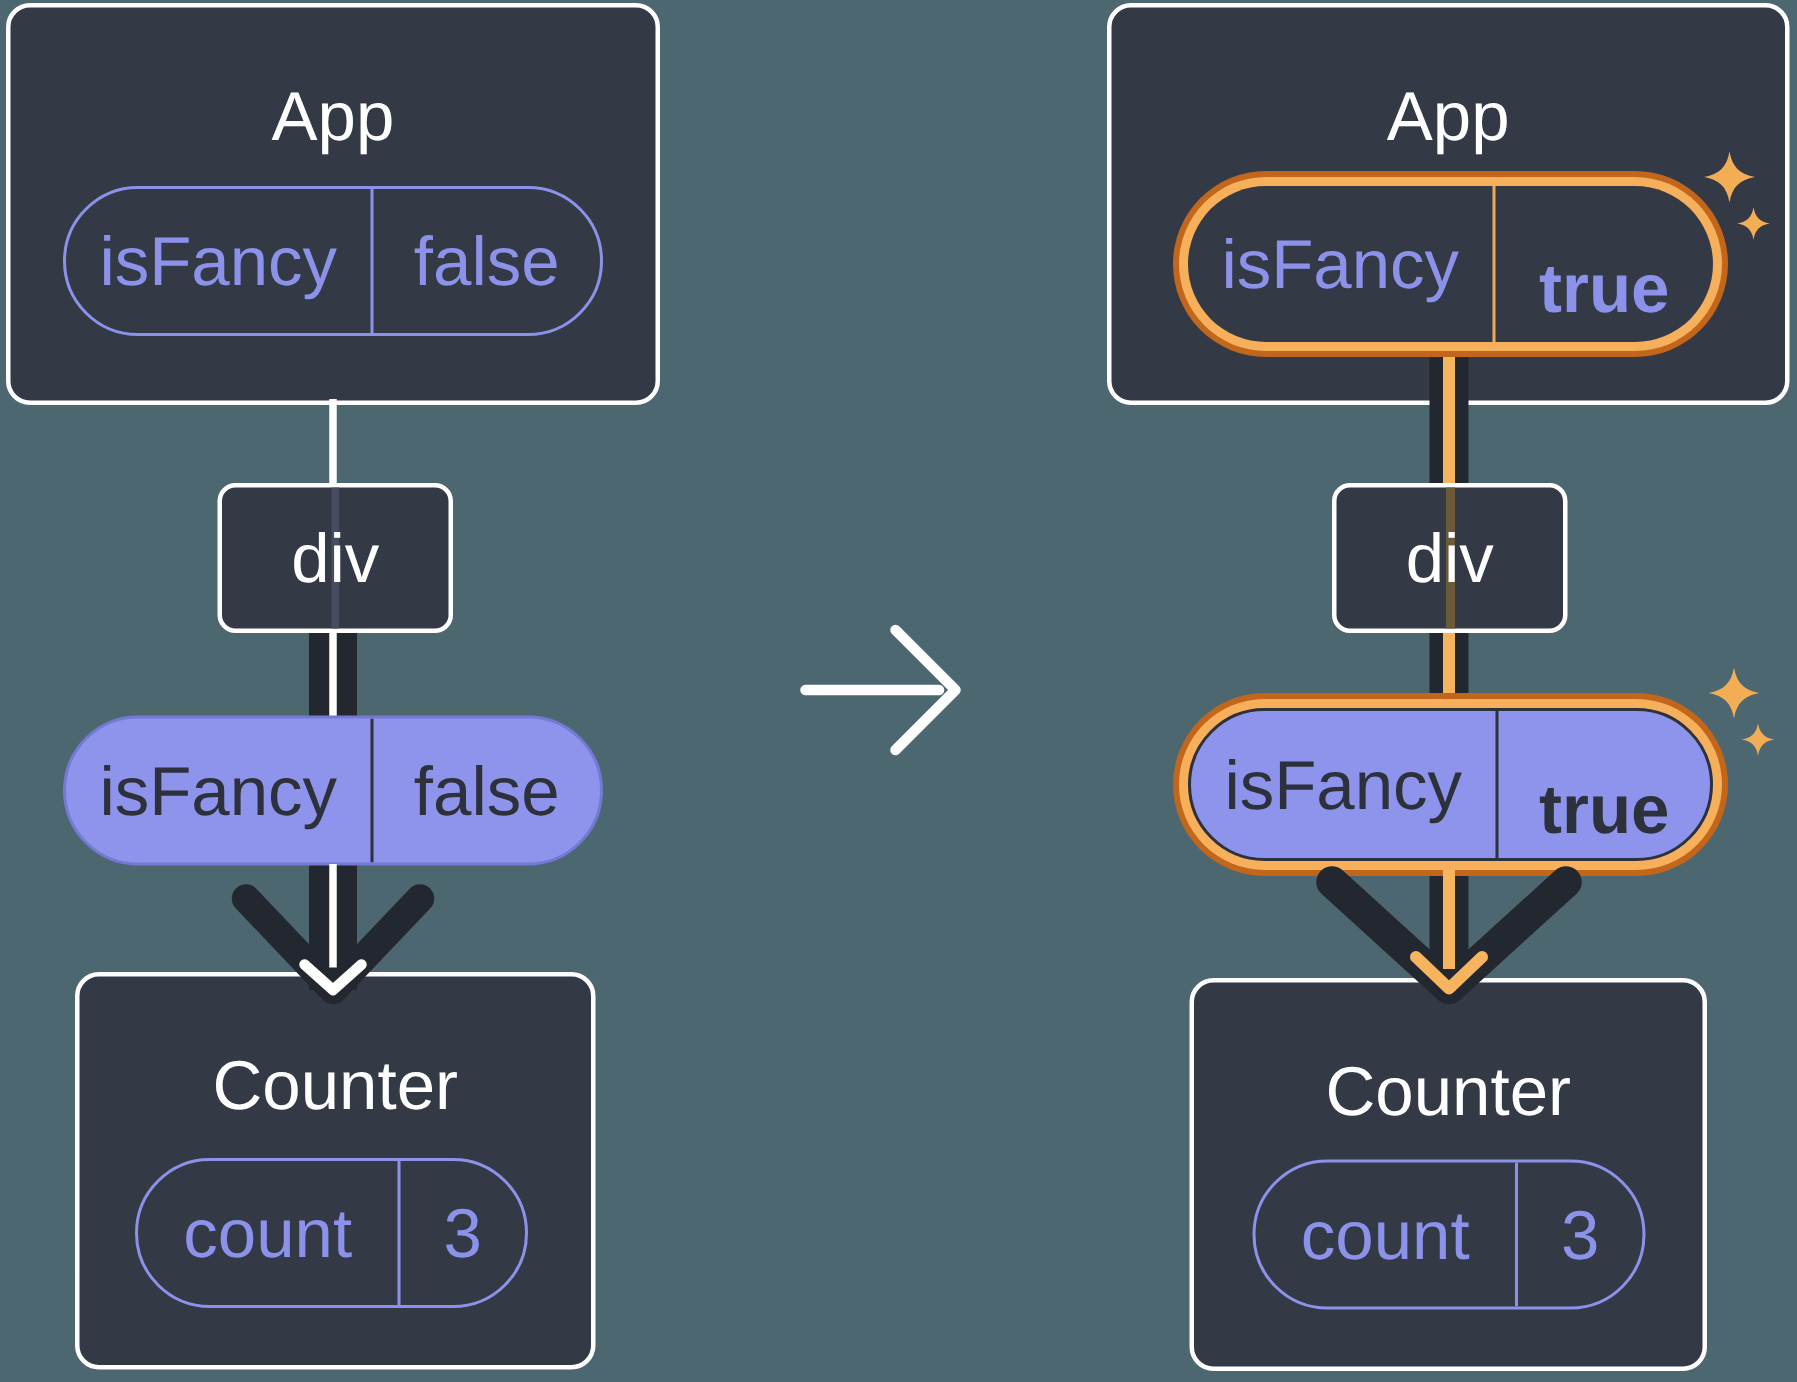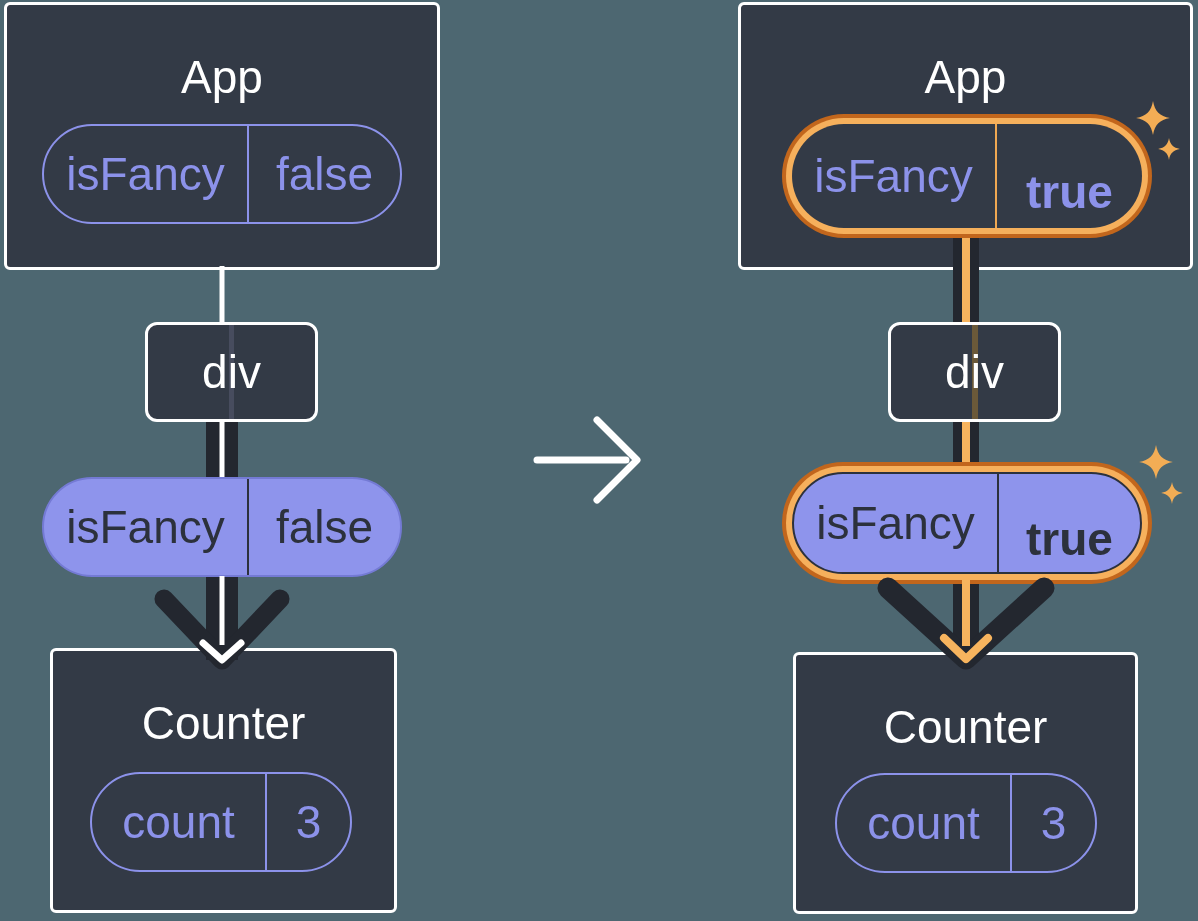--- a/index.html
+++ b/index.html
@@ -4,21 +4,21 @@
 <style>
   html,body { margin:0; padding:0; background:#4d6771; }
   * { box-sizing:border-box; }
   .canvas {
     position:relative; width:1198px; height:921px; overflow:hidden;
     background:#4d6771;
     font-family:"Liberation Sans", sans-serif;
   }
   .card {
     position:absolute; background:#333a46; border:3px solid #ffffff;
-    border-radius:6px; z-index:1;
+    border-radius:16px; z-index:1;
   }
   .card-title {
     position:absolute; top:46px; left:0; right:0; text-align:center;
     font-size:46px; line-height:52px; color:#ffffff; z-index:2;
   }
   .pill {
     position:absolute; display:flex; border-radius:999px; overflow:hidden;
     z-index:4; font-size:46px;
   }
   .pill .cell { display:flex; align-items:center; justify-content:center; }
@@ -29,21 +29,21 @@
   .v-bold { font-weight:700;margin-top:32px; }
   .hl-outer { position:absolute; background:#c2661c; border-radius:999px; padding:4px; z-index:4; }
   .hl-mid   { background:#f6b05c; border-radius:999px; padding:6px; width:100%; height:100%; }
   .hl-pill  { display:flex; border-radius:999px; overflow:hidden; width:100%; height:100%; font-size:46px; }
   .hl-pill .cell { display:flex; align-items:center; justify-content:center; }
   .hl-dark { background:#333a46; color:#8c92ea; }
   .hl-dark .cell-key { border-right:2px solid #f0a852; }
   .hl-purple { background:#8e94ec; color:#2c313c; border:2px solid #2c313c; }
   .hl-purple .cell-key { border-right:2px solid #2c313c; }
   .divbox {
-    position:absolute; width:173px; height:100px; background:#333a46;
+    position:absolute; width:157px; height:100px; background:#333a46;
     border:3px solid #ffffff; border-radius:12px; z-index:3;
     display:flex; align-items:center; justify-content:center;
     color:#ffffff; font-size:46px;
   }
   .divbox .stripe { position:absolute; top:0; bottom:0; left:50%; z-index:0; }
   .divbox .lbl { position:relative; z-index:1; }
   .svg-under { position:absolute; top:0; left:0; z-index:2; }
   .svg-over  { position:absolute; top:0; left:0; z-index:6; }
 </style>
 </head>

